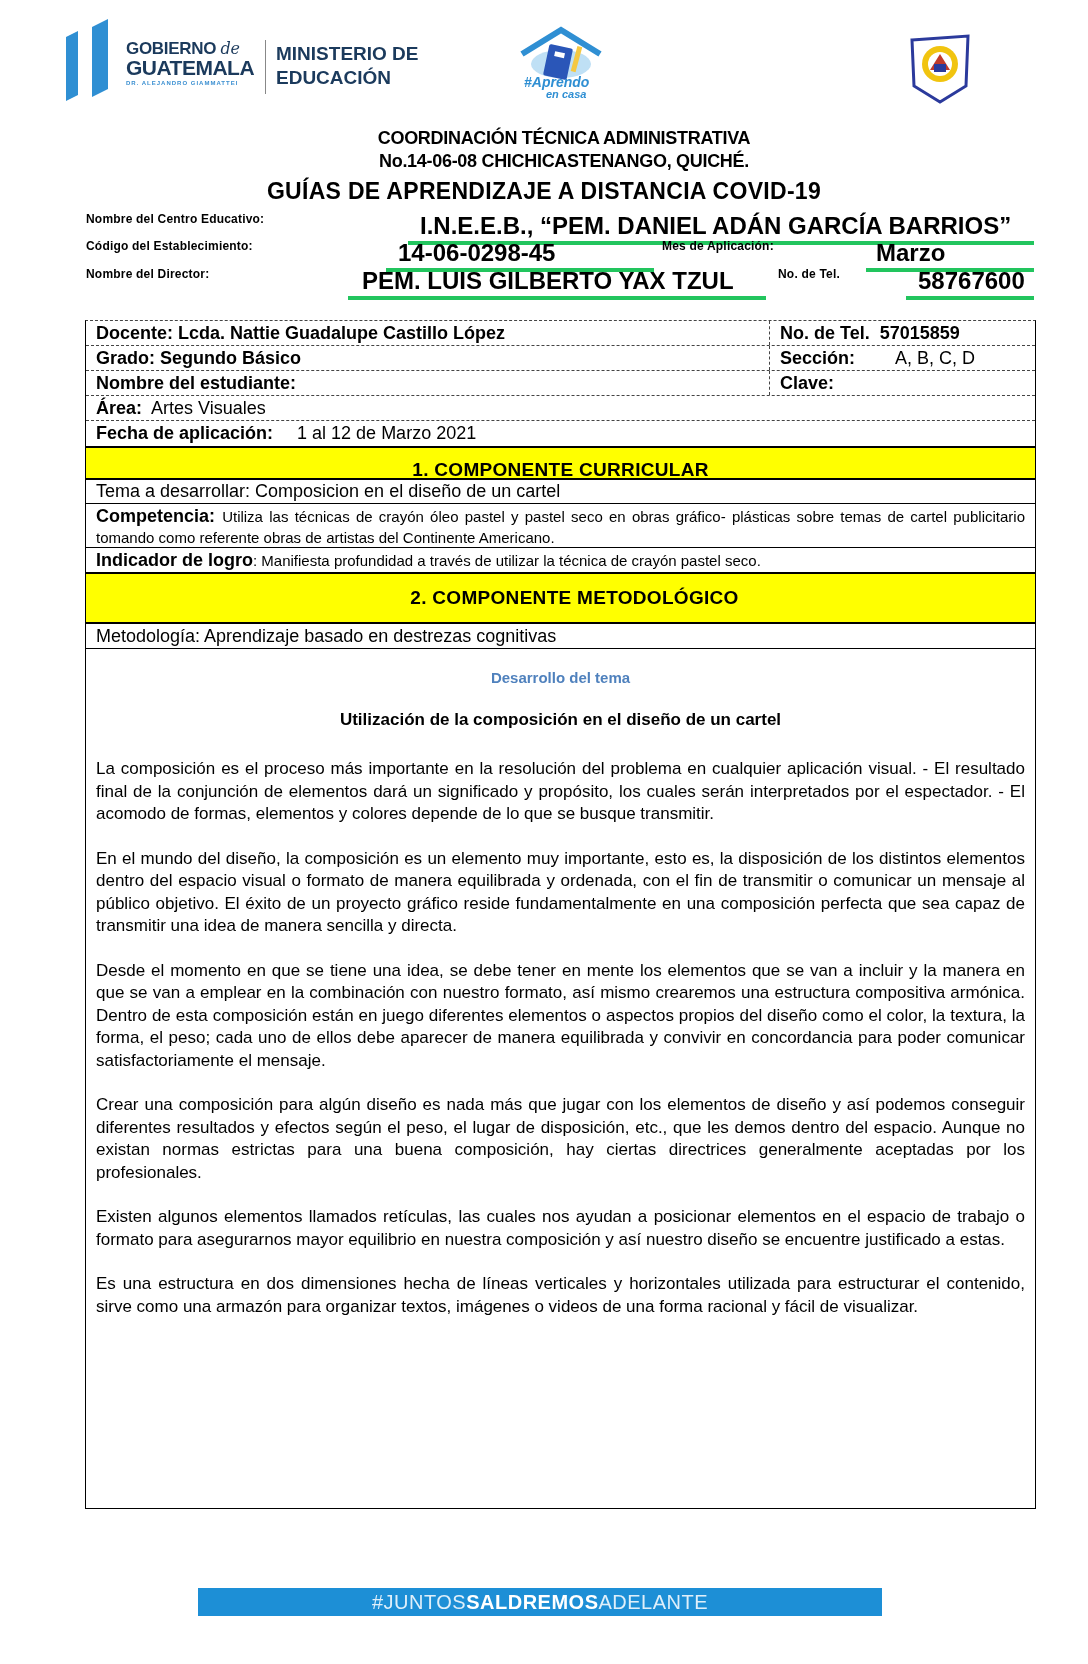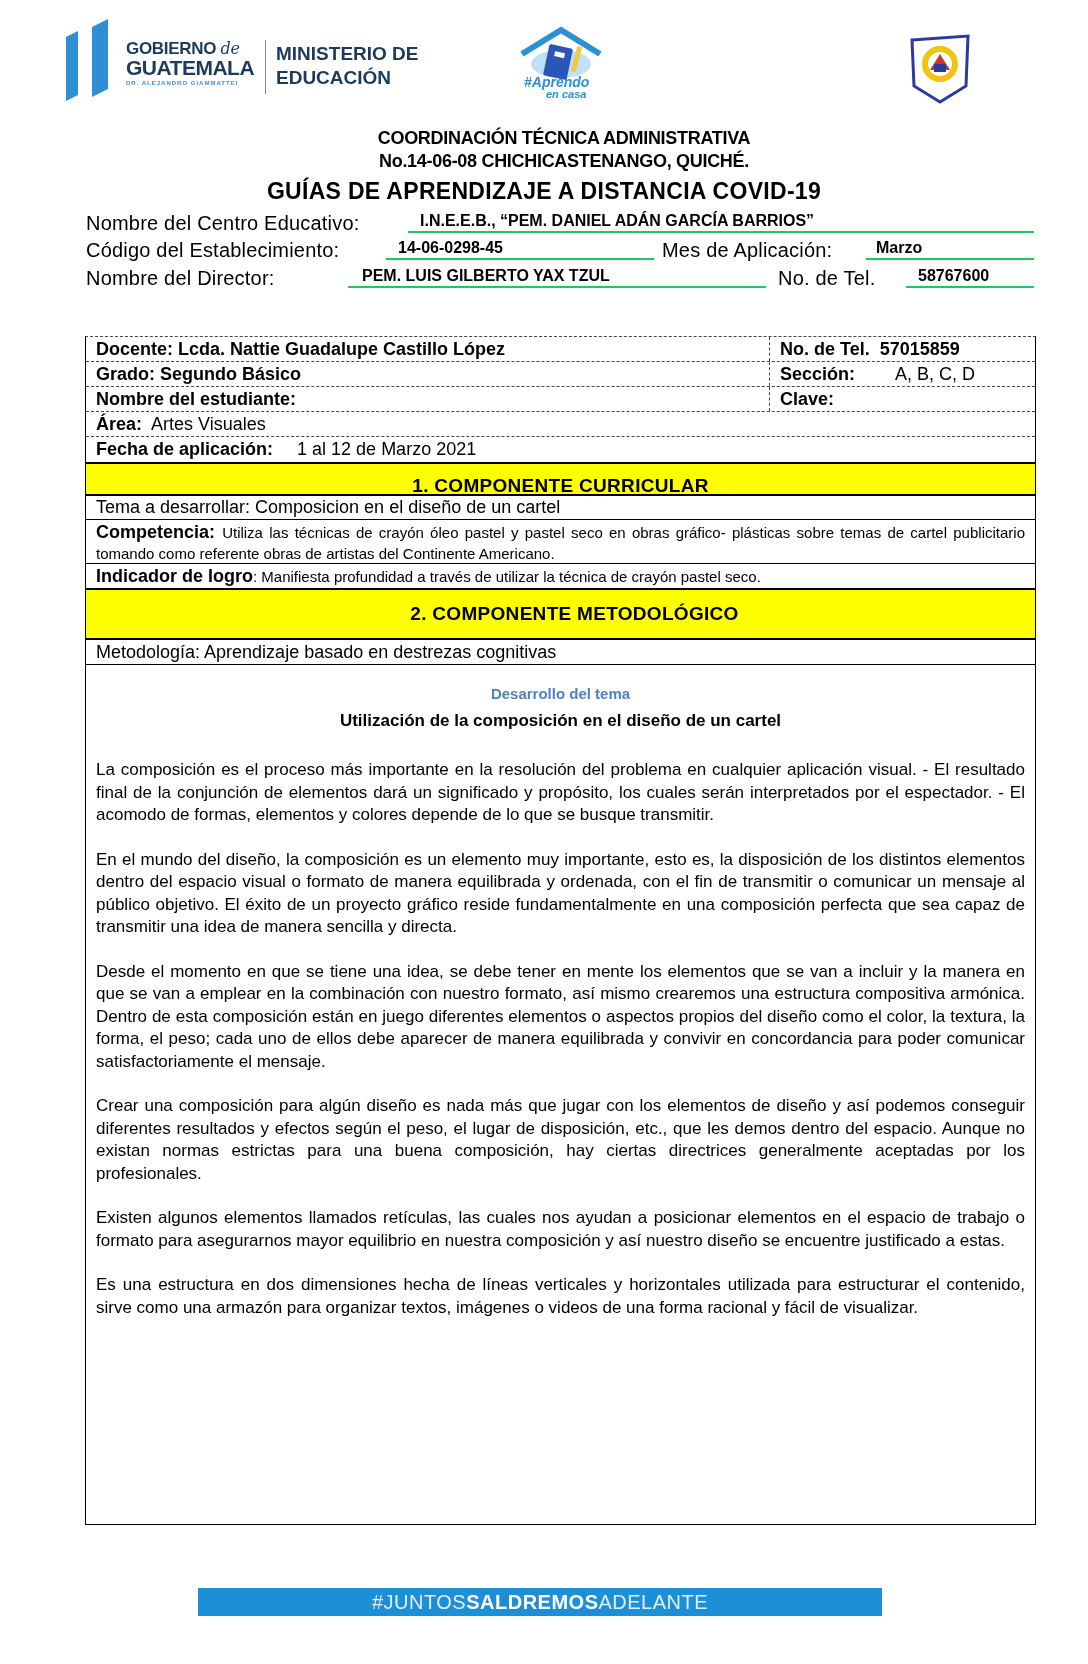--- a/index.html
+++ b/index.html
@@ -13,22 +13,22 @@
   .gob-line2 { font-weight:bold; font-size:21px; color:#1b3a5c; line-height:21px; letter-spacing:-0.5px; }
   .gob-line3 { font-weight:bold; font-size:6px; color:#3a8fd1; letter-spacing:1px; margin-top:2px; }
   .gob-sep { left:265px; top:40px; width:1px; height:54px; background:#888; }
   .min-text { left:276px; top:42px; font-weight:bold; font-size:19px; color:#1b3a5c; line-height:24px; }
   .aprendo { left:516px; top:24px; width:90px; height:76px; }
   .escudo { left:908px; top:32px; width:64px; height:72px; }
   .center-title { left:0; width:1088px; text-align:center; font-weight:bold; }
   .t1 { top:128px; font-size:18px; padding-left:20px; letter-spacing:-0.3px; }
   .t2 { top:151px; font-size:18px; padding-left:20px; letter-spacing:-0.3px; }
   .t3 { top:178px; font-size:23px; padding-right:20px; letter-spacing:0.3px; }
-  .info-row { left:86px; font-size:20px; font-weight:normal; letter-spacing:0.2px; }
-  .ul-val { position:absolute; border-bottom:2px solid #22c55e; font-weight:bold; font-size:16px; padding-bottom:1px; }
+  .info-row { left:86px; font-size:12px; font-weight:bold; letter-spacing:0.2px; }
+  .ul-val { position:absolute; border-bottom:4px solid #22c55e; font-weight:bold; font-size:24px; padding-bottom:1px; }
   
   .tbl { position:absolute; left:85px; width:949px; border-left:1px solid #000; border-right:1px solid #000; }
   .row { position:relative; box-sizing:border-box; border-bottom:1px dashed #444; font-size:18px; padding-left:10px; }
   .row b { font-weight:bold; }
   .vsplit { position:absolute; left:683px; top:0; bottom:0; border-left:1px dashed #444; padding-left:10px; }
   .yellow { background:#ffff00; text-align:center; font-weight:bold; font-size:19px; border-top:2px solid #000; border-bottom:2px solid #000; box-sizing:border-box; letter-spacing:0.3px; }
   .solid-b { border-bottom:1px solid #000; }
   .small { font-size:15px; }
   .body-box { border-bottom:1px solid #000; padding:0 10px; box-sizing:border-box; }
   .para { font-size:17px; line-height:22.5px; text-align:justify; margin:0; }
@@ -83,21 +83,21 @@
 <div class="abs info-row" style="top:239px;">Código del Establecimiento:</div>
 <div class="ul-val" style="left:386px; top:239px; width:268px; padding-left:12px; box-sizing:border-box;">14-06-0298-45</div>
 <div class="abs info-row" style="left:662px; top:239px;">Mes de Aplicación:</div>
 <div class="ul-val" style="left:866px; top:239px; width:168px; padding-left:10px; box-sizing:border-box;">Marzo</div>
 
 <div class="abs info-row" style="top:267px;">Nombre del Director:</div>
 <div class="ul-val" style="left:348px; top:267px; width:418px; padding-left:14px; box-sizing:border-box;">PEM. LUIS GILBERTO YAX TZUL</div>
 <div class="abs info-row" style="left:778px; top:267px;">No. de Tel.</div>
 <div class="ul-val" style="left:906px; top:267px; width:128px; padding-left:12px; box-sizing:border-box;">58767600</div>
 
-<div class="tbl" style="top:336px; border-top:1px dashed #444;">
+<div class="tbl" style="top:320px; border-top:1px dashed #444;">
   <div class="row" style="height:25px; line-height:24px;">
     <b>Docente: Lcda. Nattie Guadalupe Castillo López</b>
     <div class="vsplit"><b>No. de Tel.</b>&nbsp; <b>57015859</b></div>
   </div>
   <div class="row" style="height:25px; line-height:24px;">
     <b>Grado: Segundo   Básico</b>
     <div class="vsplit"><b>Sección:</b><span style="margin-left:40px;">A, B, C, D</span></div>
   </div>
   <div class="row" style="height:25px; line-height:24px;">
     <b>Nombre del estudiante:</b>
@@ -116,21 +116,21 @@
     <span class="small">Utiliza las técnicas de crayón óleo pastel y pastel seco en obras gráfico- plásticas sobre temas de cartel publicitario tomando como referente obras de artistas del Continente Americano.</span>
   </div>
   <div class="row" style="height:24px; line-height:24px; border-bottom:none;">
     <b>Indicador de logro</b><span class="small">: Manifiesta profundidad a través de  utilizar la técnica de crayón pastel seco.</span>
   </div>
   <div class="yellow" style="height:52px; line-height:48px;padding-left:28px;">2.  COMPONENTE METODOLÓGICO</div>
   <div class="row solid-b" style="height:25px; line-height:24px;">Metodología: Aprendizaje basado en destrezas cognitivas</div>
 
   <div class="body-box" style="height:840px;">
     <div class="center-blue" style="margin-top:20px;">Desarrollo del tema</div>
-    <div class="center-bold" style="margin-top:9px;">Utilización de la composición en el diseño de un cartel</div>
+    <div class="center-bold" style="margin-top:24px;">Utilización de la composición en el diseño de un cartel</div>
     <p class="para" style="margin-top:28px;"> La composición es el proceso más importante en la resolución del problema en cualquier aplicación visual. - El resultado final de la conjunción de elementos dará un significado y propósito, los cuales serán interpretados por el espectador. - El acomodo de formas, elementos y colores depende de lo que se busque transmitir.</p>
     <p class="para" style="margin-top:22px;">En el mundo del diseño, la composición es un elemento muy importante, esto es, la disposición de los distintos elementos dentro del espacio visual o formato de manera equilibrada y ordenada, con el fin de transmitir o comunicar un mensaje al público objetivo. El éxito de un proyecto gráfico reside fundamentalmente en una composición perfecta que sea capaz de transmitir una idea de manera sencilla y directa.</p>
     <p class="para" style="margin-top:22px;">Desde el momento en que se tiene una idea, se debe tener en mente los elementos que se van a incluir y la manera en que se van a emplear en la combinación con nuestro formato, así mismo crearemos una estructura compositiva armónica. Dentro de esta composición están en juego diferentes elementos o aspectos propios del diseño como el color, la textura, la forma, el peso; cada uno de ellos debe aparecer de manera equilibrada y convivir en concordancia para poder comunicar satisfactoriamente el mensaje.</p>
     <p class="para" style="margin-top:22px;">Crear una composición para algún diseño es nada más que jugar con los elementos de diseño y así podemos conseguir diferentes resultados y efectos según el peso, el lugar de disposición, etc., que les demos dentro del espacio. Aunque no existan normas estrictas para una buena composición, hay ciertas directrices generalmente aceptadas por los profesionales.</p>
     <p class="para" style="margin-top:22px;">Existen algunos elementos llamados retículas, las cuales nos ayudan a posicionar elementos en el espacio de trabajo o formato para asegurarnos mayor equilibrio en nuestra composición y así nuestro diseño se encuentre justificado a estas.</p>
     <p class="para" style="margin-top:22px;">Es una estructura en dos dimensiones hecha de líneas verticales y horizontales utilizada para estructurar el contenido, sirve como una armazón para organizar textos, imágenes o videos de una forma racional y fácil de visualizar.</p>
   </div>
 </div>
 
 <div class="abs footer-banner">

